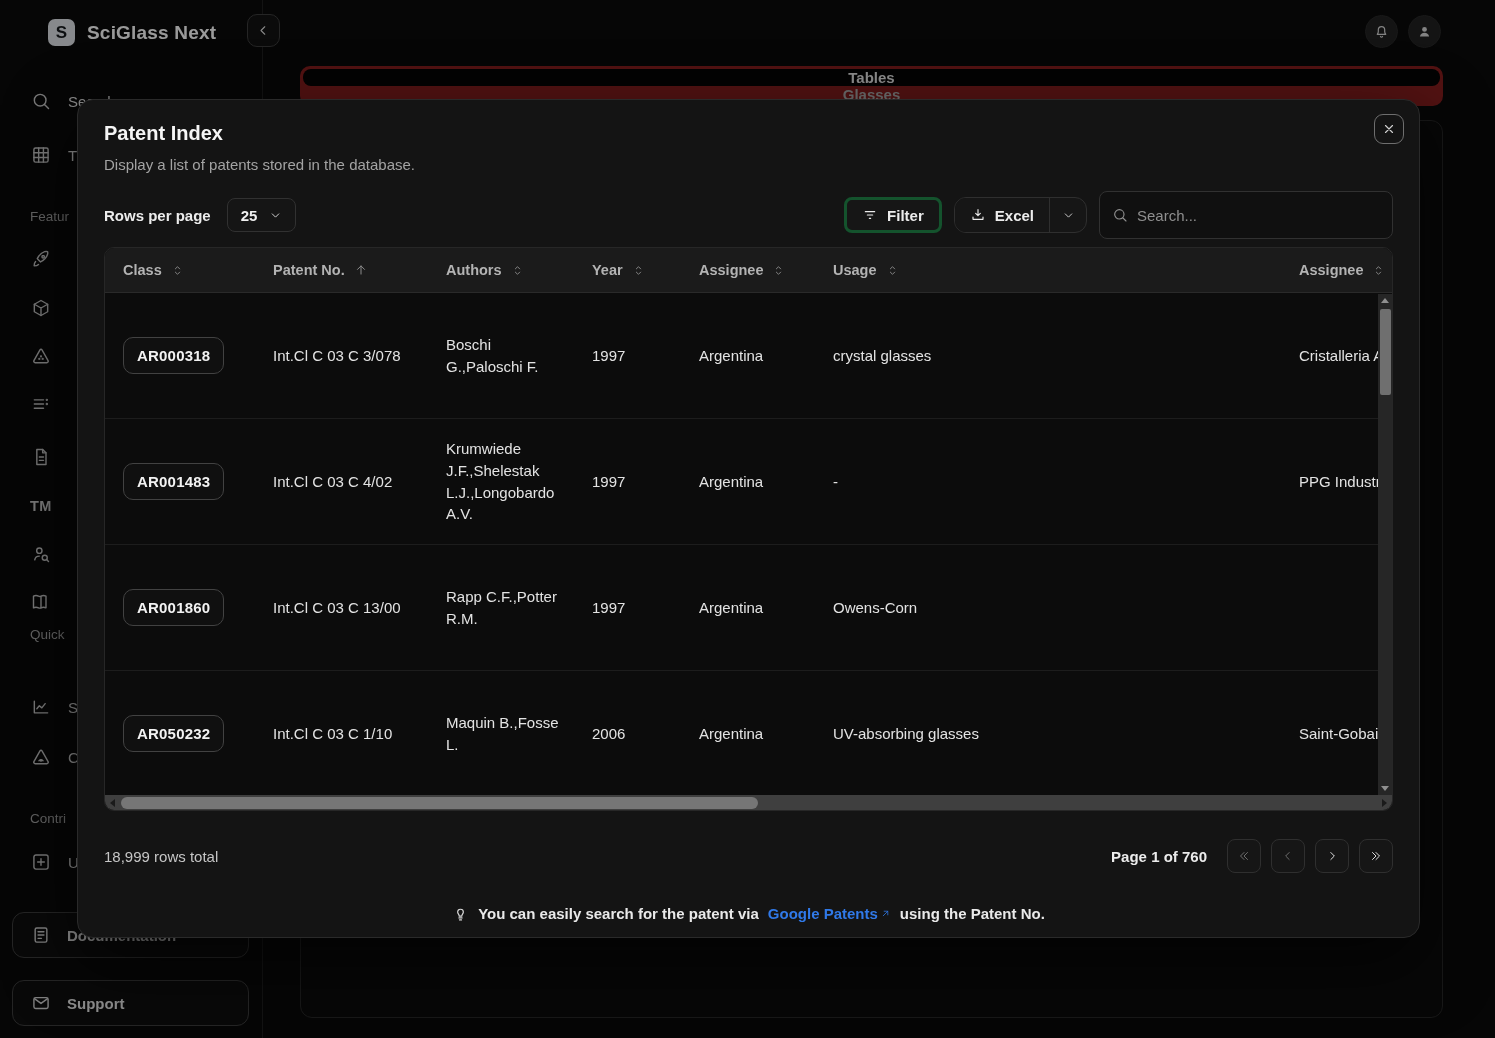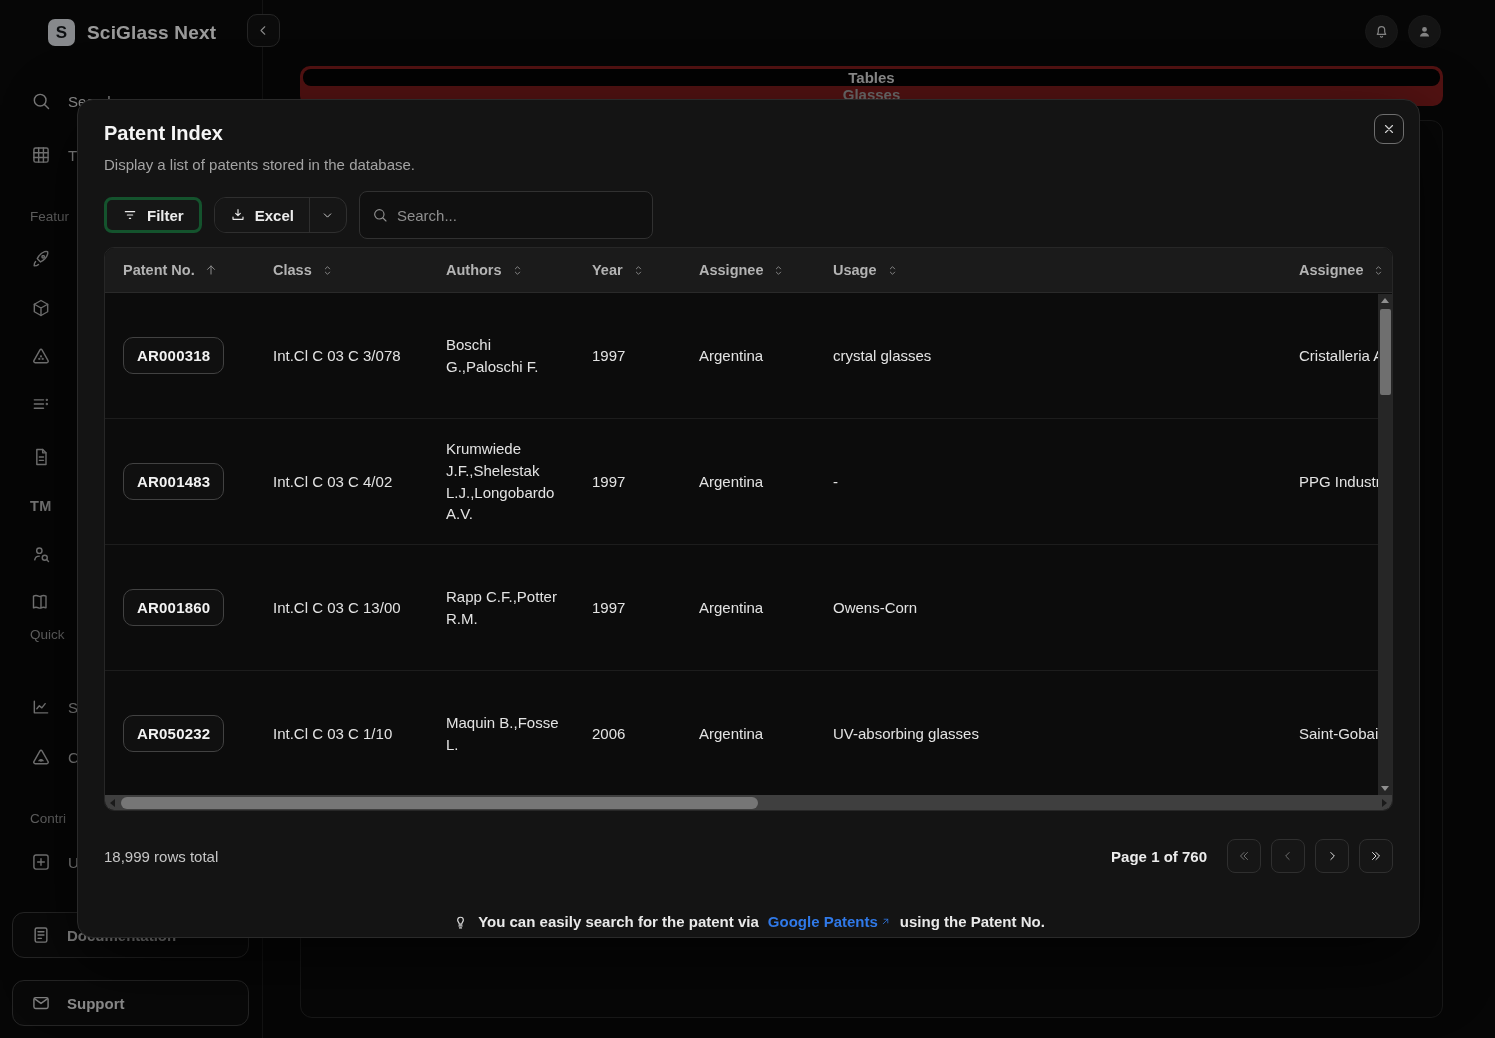--- a/index.html
+++ b/index.html
@@ -105,21 +105,21 @@
 
   
   .mfooter { margin-top:28px; height:34px; display:flex; align-items:center; justify-content:space-between; }
   .rows-total { font-size:15px; color:#c6c6c6; }
   .pager { display:flex; align-items:center; gap:10px; }
   .page-label { font-size:15px; font-weight:700; color:#ececec; margin-right:10px; }
   .pg-btn { width:34px; height:34px; border-radius:8px; border:1px solid #2f2f2f; background:#161616;
             display:flex; align-items:center; justify-content:center; cursor:pointer; color:#e2e2e2; }
   .pg-btn.disabled { color:#6e6e6e; }
 
-  .tip { margin-top:36px; height:24px; display:flex; align-items:center; justify-content:center; gap:9px;
+  .tip { margin-top:28px; height:24px; display:flex; align-items:center; justify-content:center; gap:9px;
          font-size:15px; font-weight:600; color:#e9e9e9; }
   .tip .bulb { color:#d9d9d9; }
   .tip a { color:#3079e8; text-decoration:none; display:inline-flex; align-items:center; gap:2px; font-weight:600; }
 </style>
 </head>
 <body>
 
 <div class="stage">
 
   <aside class="sidebar">
@@ -324,20 +324,31 @@
         <svg class="ic" width="14" height="14" viewBox="0 0 24 24" style="stroke-width:2">
           <path d="m6 6 12 12M18 6 6 18"></path>
         </svg>
       </span>
   </button>
 
   <h1 class="modal-title">Patent Index</h1>
   <p class="modal-sub">Display a list of patents stored in the database.</p>
 
   <div class="toolbar">
+    <div class="tb-left">
+      <span class="rpp-label">Rows per page</span>
+      <div class="rpp-select">
+        <span class="rpp-value">25</span>
+        <span>
+            <svg class="ic" width="13" height="13" viewBox="0 0 24 24">
+              <path d="m6 9 6 6 6-6"></path>
+            </svg>
+          </span>
+      </div>
+    </div>
     <div class="tb-right">
       <button class="btn">
         <span>
             <svg class="ic" width="16" height="16" viewBox="0 0 24 24">
               <path d="M5 7h14M8 12h8M11 17h2"></path>
             </svg>
           </span>
         <span>Filter</span>
       </button>
       <div class="split">
@@ -367,33 +378,33 @@
             </svg>
           </span>
         <input type="text" placeholder="Search..." style="">
       </div>
     </div>
   </div>
 
   <div class="table-wrap">
     <div class="thead">
       <div class="th">
+        <span>Class</span>
+        <span class="sort">
+            <svg class="ic" width="13" height="13" viewBox="0 0 24 24">
+              <path d="m8 9 4-4 4 4"></path>
+              <path d="m8 15 4 4 4-4"></path>
+            </svg>
+          </span>
+      </div>
+      <div class="th">
         <span>Patent No.</span>
         <span class="sort">
             <svg class="ic" width="14" height="14" viewBox="0 0 24 24">
               <path d="M12 19V5M6 11l6-6 6 6"></path>
-            </svg>
-          </span>
-      </div>
-      <div class="th">
-        <span>Class</span>
-        <span class="sort">
-            <svg class="ic" width="13" height="13" viewBox="0 0 24 24">
-              <path d="m8 9 4-4 4 4"></path>
-              <path d="m8 15 4 4 4-4"></path>
             </svg>
           </span>
       </div>
       <div class="th">
         <span>Authors</span>
         <span class="sort">
             <svg class="ic" width="13" height="13" viewBox="0 0 24 24">
               <path d="m8 9 4-4 4 4"></path>
               <path d="m8 15 4 4 4-4"></path>
             </svg>

